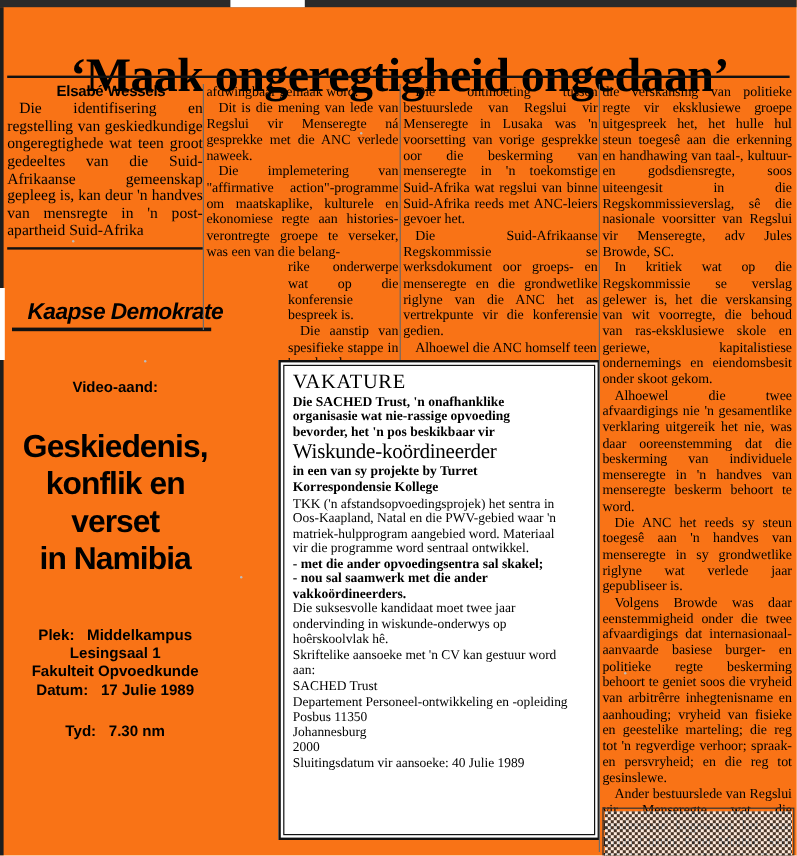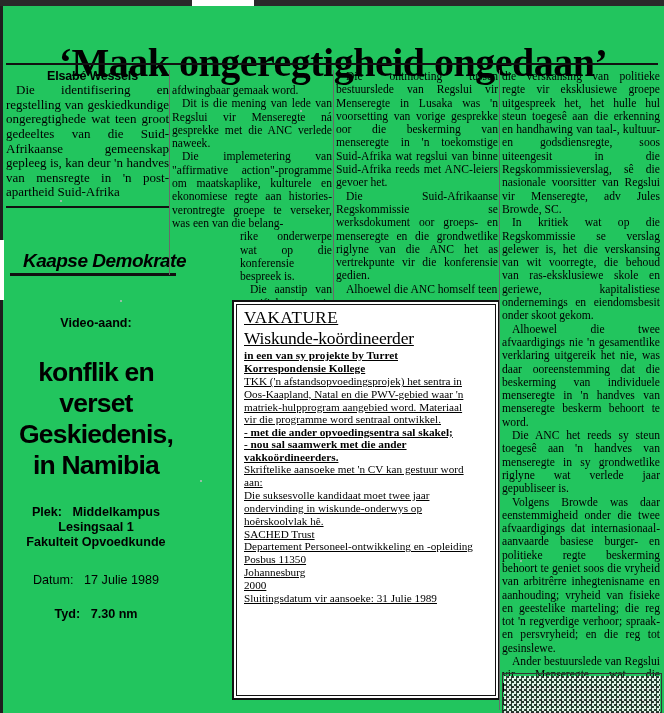--- a/index.html
+++ b/index.html
@@ -12,21 +12,21 @@
     height: 713px;
     overflow: hidden;
     font-family: "Liberation Serif", serif;
     color: #000;
     position: relative;
   }
   .page {
     position: relative;
     width: 664px;
     height: 713px;
-    background: #22c55e;
+    background: #f97316;
     box-sizing: border-box;
     padding: 0;
   }
   
   .scan-top {
     position: absolute;
     top: 0; left: 0;
     width: 664px; height: 6px;
     background: #2a2a2a;
   }
@@ -77,21 +77,21 @@
     text-align: justify;
     font-family: "Liberation Serif", serif;
   }
   .col p {
     margin: 0;
     text-indent: 10px;
   }
   .col p.noindent { text-indent: 0; }
 
   #col1 { left: 6px;   width: 163px; }
-  #col2 { left: 172px; width: 160px; margin-top: 14px; }
+  #col2 { left: 172px; width: 160px; }
   #col3 { left: 336px; width: 162px; }
   #col4 { left: 502px; width: 158px; }
 
   .byline {
     font-family: "Liberation Sans", sans-serif;
     font-weight: bold;
     font-size: 12.5px;
     text-align: center;
     text-indent: 0;
     margin-bottom: 5px;
@@ -140,27 +140,26 @@
     font-weight: bold;
     font-size: 26.5px;
     line-height: 31px;
     margin-top: 27px;
     letter-spacing: -0.8px;
   }
   .kd-det {
     font-weight: bold;
     font-size: 12.6px;
     line-height: 15.2px;
-    margin-top: 24px;
+    margin-top: 41px;
   }
   .kd-det .lbl { }
   .kd-datum {
-    font-weight: normal;
+    font-weight: bold;
     font-size: 12.6px;
-    margin-top: 22px;
   }
   .kd-tyd {
     font-weight: bold;
     font-size: 12.6px;
     margin-top: 20px;
   }
   
   .vak-box {
     position: absolute;
     left: 232px;
@@ -171,21 +170,20 @@
     border: 2px solid #111;
     background: #fff;
     padding: 2px;
   }
   .vak-inner {
     border: 1px solid #111;
     height: 100%;
     box-sizing: border-box;
     padding: 3px 22px 0 7px;
     overflow: hidden;
-    text-decoration: underline;
   }
   .vak-title {
     font-family: "Liberation Serif", serif;
     font-size: 17px;
     letter-spacing: 0.6px;
     margin-bottom: 1px;
   }
   .vak-b {
     font-weight: bold;
     font-size: 11.3px;
@@ -289,22 +287,22 @@
     <p>Volgens Browde was daar eenstemmigheid onder die twee afvaardigings dat internasionaal-aanvaarde basiese burger- en politieke regte beskerming behoort te geniet soos die vryheid van arbitrêrre inhegtenisname en aanhouding; vryheid van fisieke en geestelike marteling; die reg tot 'n regverdige verhoor; spraak- en persvryheid; en die reg tot gesinslewe.</p>
     <p>Ander bestuurslede van Regslui vir Menseregte wat die konferensie bygewoon het, was Brian Currin, Peter Mothle, Seth Nthai, Reeves Mabitsi, Barry Jammy en John Dugard.</p>
 
   </div>
 
   <div class="kd-ad">
     <div class="kd-title">Kaapse Demokrate</div>
     <div class="kd-underline"></div>
     <div class="kd-video">Video-aand:</div>
     <div class="kd-head">
+      <div>Geskiedenis,</div>
       <div>konflik en verset</div>
-      <div>Geskiedenis,</div>
       <div>in Namibia</div>
     </div>
     <div class="kd-det">
       <div>
         <span class="lbl">Plek:</span>
         &nbsp;
         <span>Middelkampus</span>
       </div>
       <div>Lesingsaal 1</div>
       <div>Fakulteit Opvoedkunde</div>
@@ -317,34 +315,35 @@
     <div class="kd-tyd">
       <span>Tyd:</span>
       &nbsp;
       <span>7.30 nm</span>
     </div>
   </div>
 
   <div class="vak-box">
     <div class="vak-inner">
       <div class="vak-title">VAKATURE</div>
+      <div class="vak-b">Die SACHED Trust, 'n onafhanklike organisasie wat nie-rassige opvoeding bevorder, het 'n pos beskikbaar vir</div>
       <div class="vak-role">Wiskunde-koördineerder</div>
       <div class="vak-sub">in een van sy projekte by Turret</div>
       <div class="vak-sub">Korrespondensie Kollege</div>
       <div class="vak-n">TKK ('n afstandsopvoedingsprojek) het sentra in Oos-Kaapland, Natal en die PWV-gebied waar 'n matriek-hulpprogram aangebied word. Materiaal vir die programme word sentraal ontwikkel.</div>
       <div class="vak-b">- met die ander opvoedingsentra sal skakel;</div>
       <div class="vak-b">- nou sal saamwerk met die ander vakkoördineerders.</div>
+      <div class="vak-n2">Die suksesvolle kandidaat moet twee jaar ondervinding in wiskunde-onderwys op hoêrskoolvlak hê.</div>
       <div class="vak-n2">Skriftelike aansoeke met 'n CV kan gestuur word aan:</div>
-      <div class="vak-n2">Die suksesvolle kandidaat moet twee jaar ondervinding in wiskunde-onderwys op hoêrskoolvlak hê.</div>
       <div class="vak-n2">SACHED Trust</div>
       <div class="vak-n2">Departement Personeel-ontwikkeling en -opleiding</div>
       <div class="vak-n2">Posbus 11350</div>
       <div class="vak-n2">Johannesburg</div>
       <div class="vak-n2">2000</div>
-      <div class="vak-close">Sluitingsdatum vir aansoeke: 31 Julie 1989</div>
+      <div class="vak-close">Sluitingsdatum vir aansoeke: 40 Julie 1989</div>
     </div>
   </div>
 
   <div class="vrule" style="left:169px; top:70px; height:205px;"></div>
   <div class="vrule" style="left:333px; top:70px; height:230px;"></div>
   <div class="vrule" style="left:499px; top:70px; height:640px;"></div>
 
   <div class="checker-border"></div>
   <div class="checker"></div>
 

